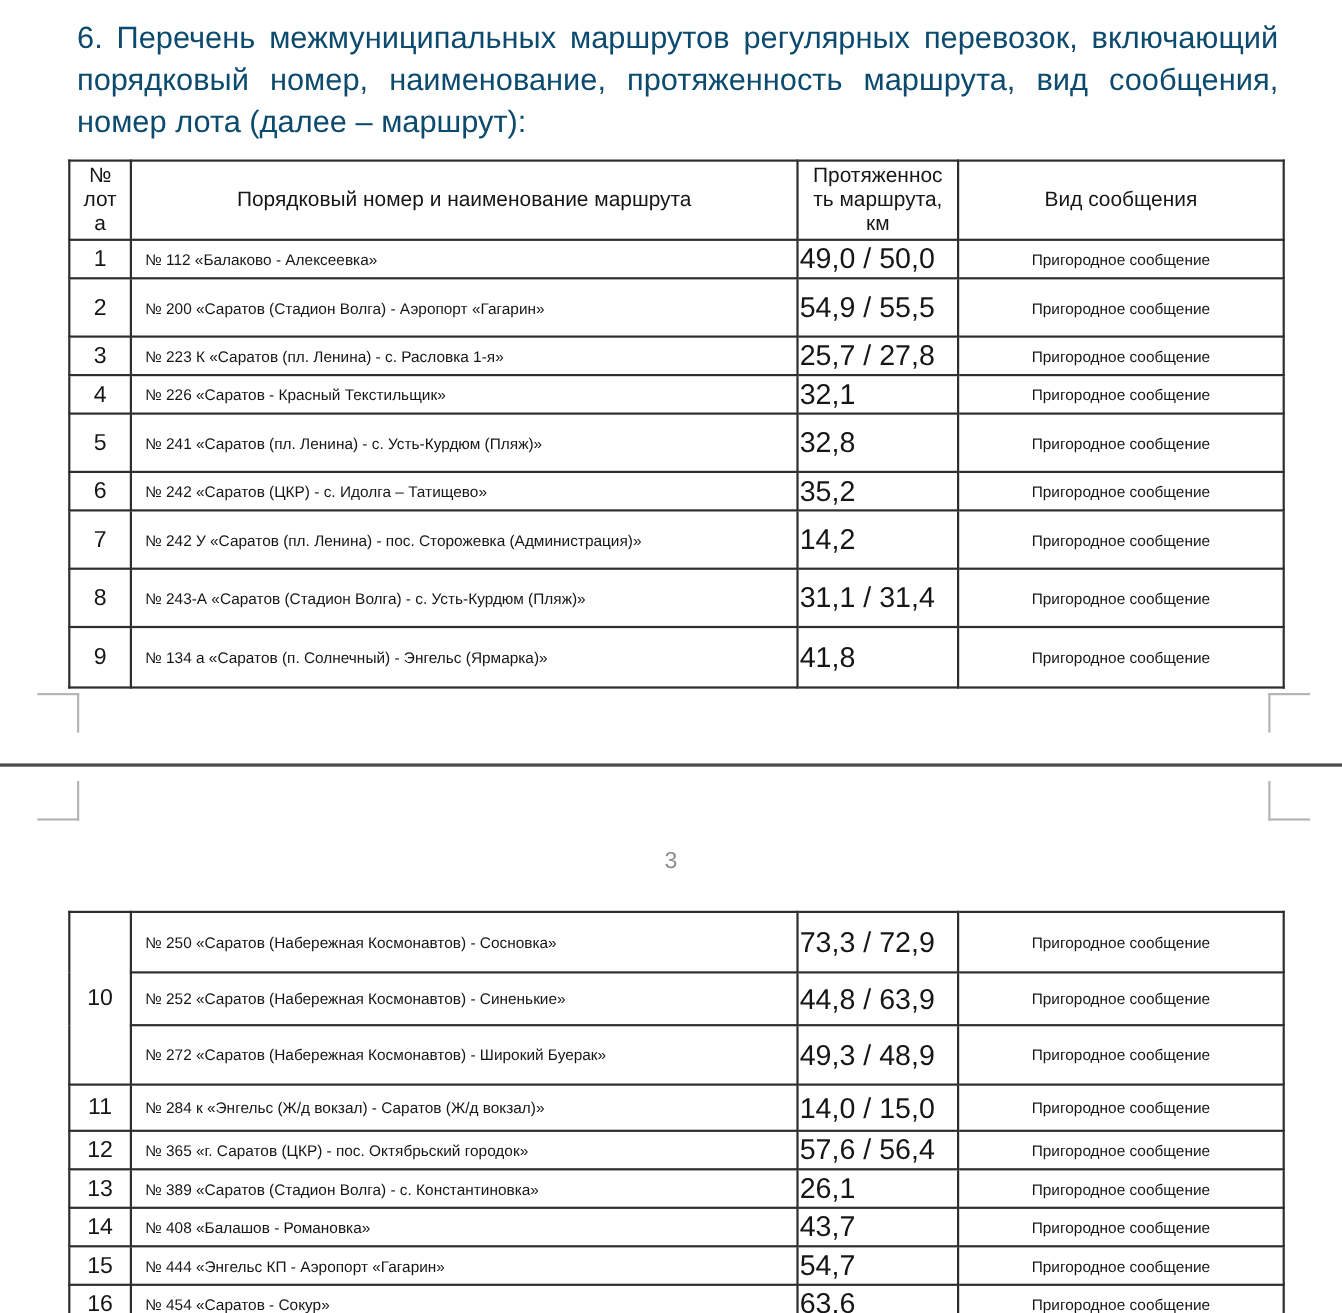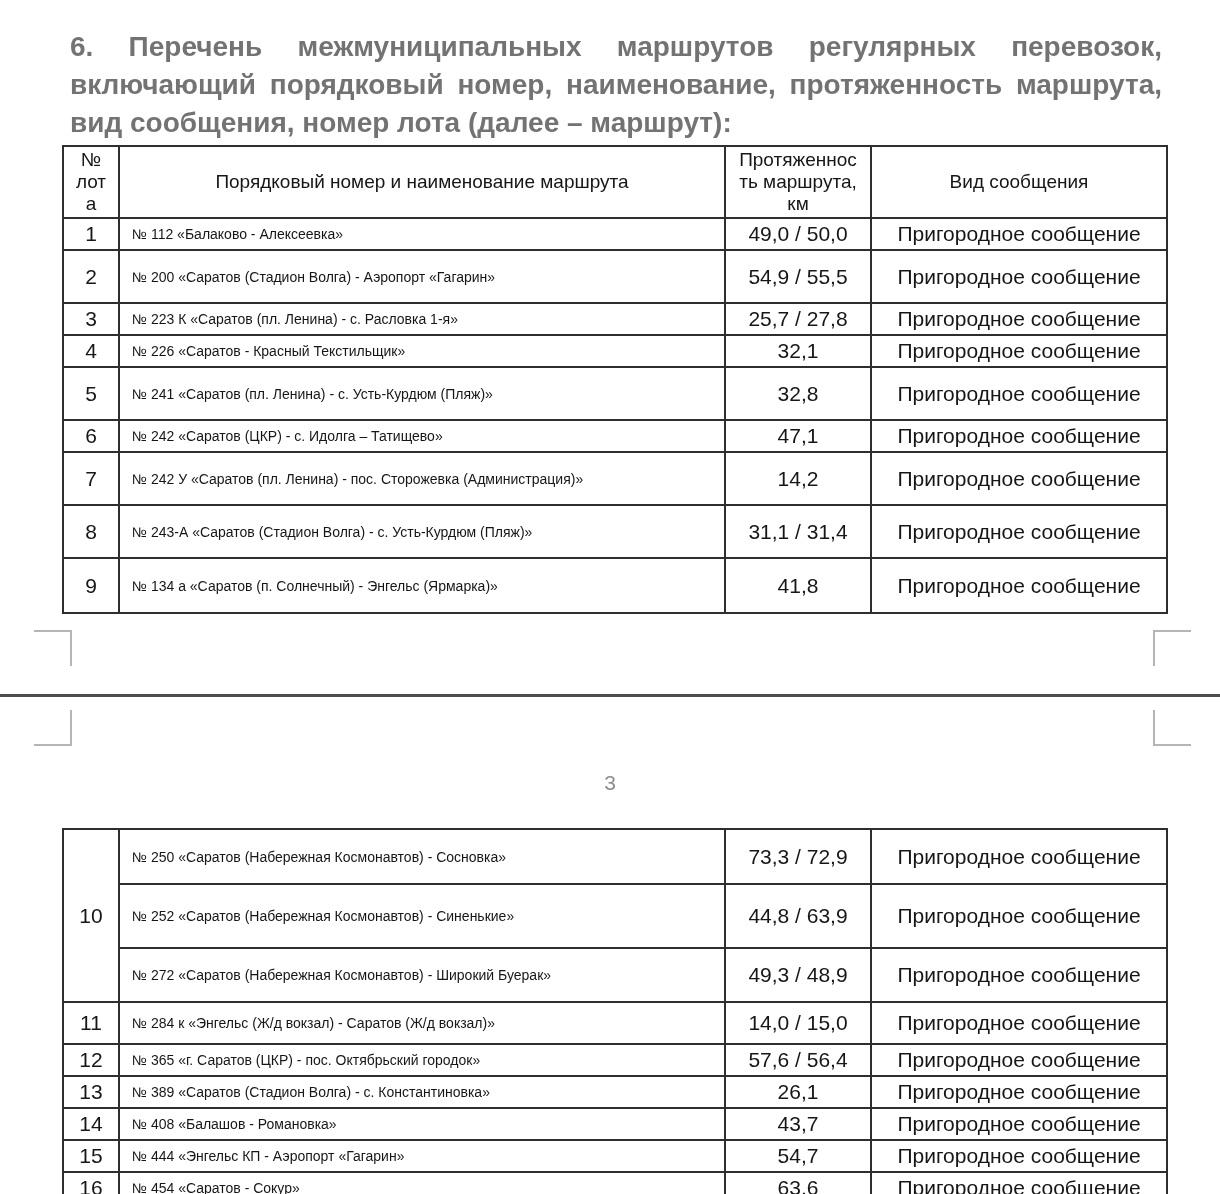--- a/index.html
+++ b/index.html
@@ -6,25 +6,25 @@
   body {
     width:1220px; height:1194px;
     background:#ffffff;
     overflow:hidden;
     position:relative;
     font-family:"Liberation Sans", sans-serif;
     color:#141414;
   }
   .doc-heading {
     position:absolute;
-    left:70px; top:28px; width:1092px;
-    font-size:28px; font-weight:bold;
+    left:70px; top:16px; width:1092px;
+    font-size:28px; font-weight:normal;
     line-height:38px;
     text-align:justify;
-    color:#737373;
+    color:#0c4a6e;
   }
   table.tbl {
     position:absolute;
     left:62px;
     width:1104px;
     border-collapse:collapse;
     table-layout:fixed;
     color:#161616;
   }
   table.tbl td, table.tbl th {
@@ -34,22 +34,22 @@
     overflow:hidden;
   }
   .t1 { top:145px; }
   .t2 { top:828px; }
   .col-lot  { width:56px; }
   .col-name { width:606px; }
   .col-len  { width:146px; }
   .col-type { width:296px; }
   .c-lot  { text-align:center; font-size:21px; }
   .c-name { text-align:left; font-size:14px; line-height:26px; padding:2px 10px 2px 12px; }
-  .c-len  { text-align:center; font-size:21px; }
-  .c-type { text-align:center; font-size:21px; }
+  .c-len  { text-align:left; font-size:26px; }
+  .c-type { text-align:center; font-size:14px; }
   th.hdr { font-size:19px; line-height:22px; text-align:center; padding:2px 3px; }
   th.hdr span { display:block; }
   
   .page-separator {
     position:absolute;
     left:0; top:694px;
     width:1220px; height:3px;
     background:#4c4c4c;
   }
   .corner-mark {
@@ -124,21 +124,21 @@
     </tr>
     <tr style="height:53px">
       <td class="c-lot">5</td>
       <td class="c-name">№ 241 «Саратов (пл. Ленина) - с. Усть-Курдюм (Пляж)»</td>
       <td class="c-len">32,8</td>
       <td class="c-type">Пригородное сообщение</td>
     </tr>
     <tr style="height:28px">
       <td class="c-lot">6</td>
       <td class="c-name">№ 242 «Саратов (ЦКР) - с. Идолга – Татищево»</td>
-      <td class="c-len">47,1</td>
+      <td class="c-len">35,2</td>
       <td class="c-type">Пригородное сообщение</td>
     </tr>
     <tr style="height:53px">
       <td class="c-lot">7</td>
       <td class="c-name">№ 242 У «Саратов (пл. Ленина) - пос. Сторожевка (Администрация)»</td>
       <td class="c-len">14,2</td>
       <td class="c-type">Пригородное сообщение</td>
     </tr>
     <tr style="height:53px">
       <td class="c-lot">8</td>
@@ -169,21 +169,21 @@
       <col class="col-len">
       <col class="col-type">
   </colgroup>
   <tbody>
     <tr style="height:55px">
       <td class="c-lot" rowspan="3">10</td>
       <td class="c-name">№ 250 «Саратов (Набережная Космонавтов) - Сосновка»</td>
       <td class="c-len">73,3 / 72,9</td>
       <td class="c-type">Пригородное сообщение</td>
     </tr>
-    <tr style="height:64px">
+    <tr style="height:48px">
       <td class="c-name">№ 252 «Саратов (Набережная Космонавтов) - Синенькие»</td>
       <td class="c-len">44,8 / 63,9</td>
       <td class="c-type">Пригородное сообщение</td>
     </tr>
     <tr style="height:54px">
       <td class="c-name">№ 272 «Саратов (Набережная Космонавтов) - Широкий Буерак»</td>
       <td class="c-len">49,3 / 48,9</td>
       <td class="c-type">Пригородное сообщение</td>
     </tr>
     <tr style="height:42px">

